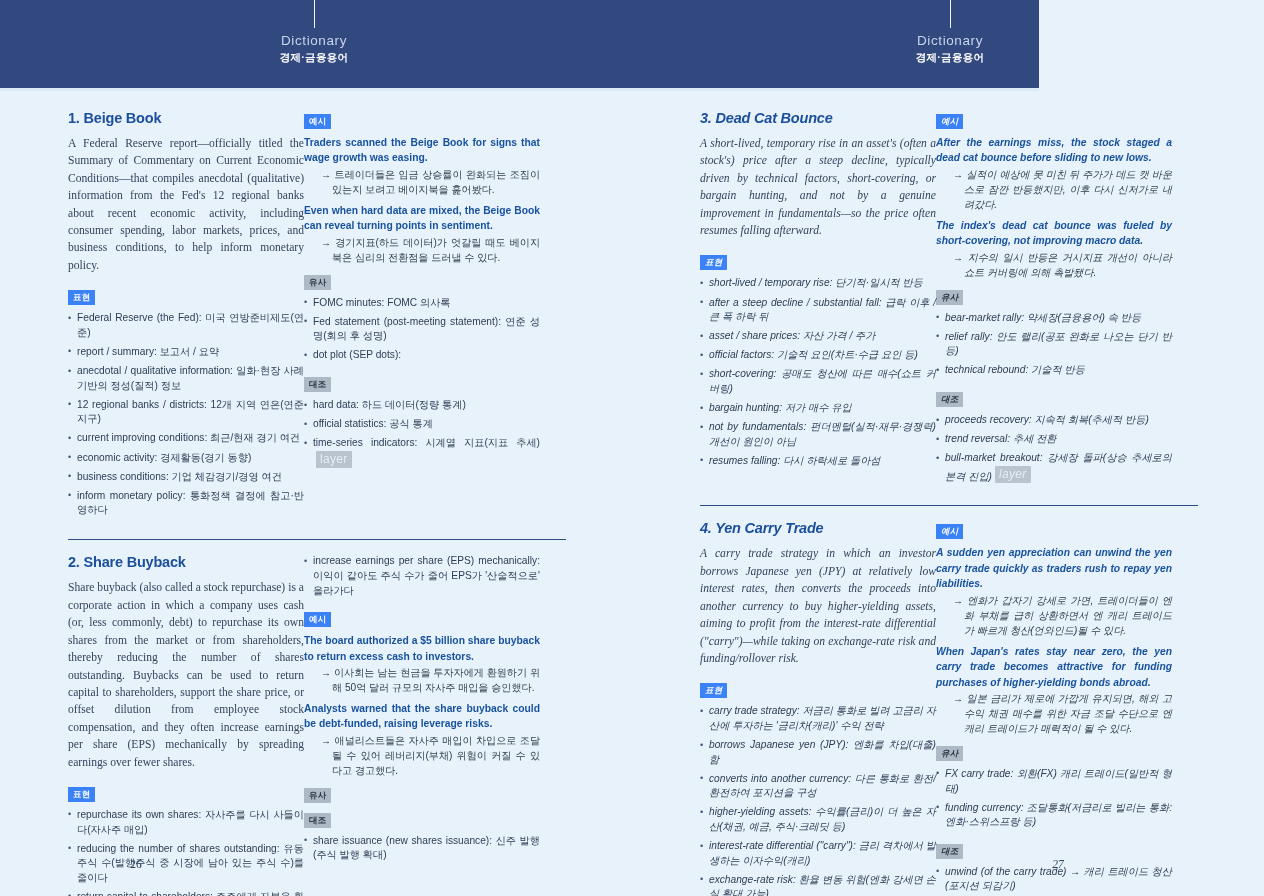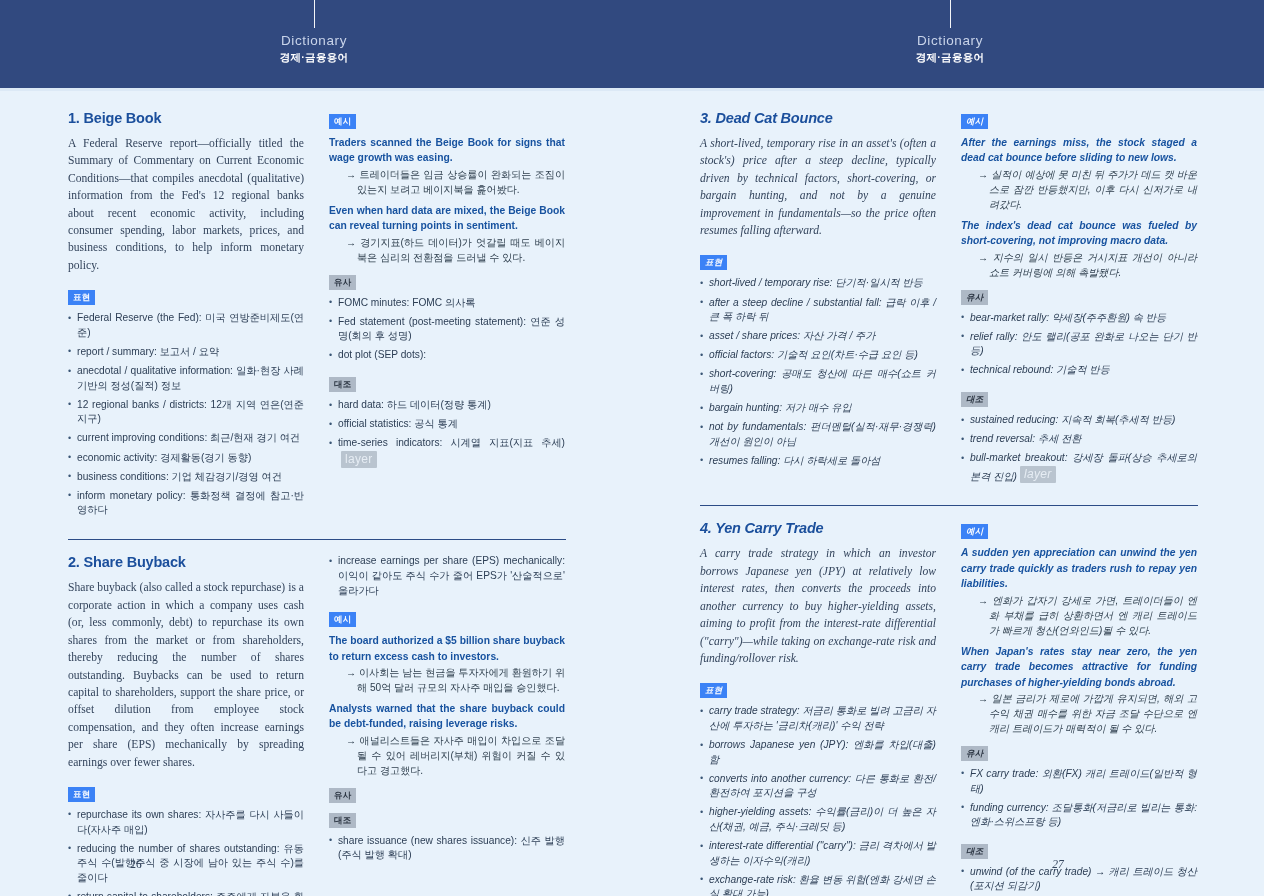--- a/index.html
+++ b/index.html
@@ -7,21 +7,21 @@
   body {
     width:1264px; height:896px;
     background:#e8f2fb;
     font-family:"Liberation Sans", sans-serif;
     overflow:hidden;
   }
   .book { position:relative; width:1264px; height:896px; background:#e8f2fb; }
 
   
   .header-band {
-    position:absolute; top:0; left:0; width:1264px; height:88px;
+    position:absolute; top:0; left:0; width:1039px; height:88px;
     background:#31497f;
   }
   .header-band:after{
     content:""; position:absolute; left:0; bottom:-3px; width:100%; height:3px;
     background:#dce9f6;
   }
   .hdr-block { position:absolute; top:0; text-align:center; width:200px; }
   .hdr-left  { left:214px; }
   .hdr-right { left:850px; }
   .hdr-rule {
@@ -35,21 +35,21 @@
     color:#ffffff; font-size:10.5px; font-weight:700; letter-spacing:.3px;
     line-height:14px; margin-top:2px;
   }
 
   
   .page { position:absolute; top:88px; height:808px; }
   .page-left  { left:0;   width:632px; }
   .page-right { left:632px; width:632px;font-style:italic; }
 
   .page-body { position:absolute; left:68px; top:22px; width:498px; }
-  .cols { display:flex; gap:25px; }
+  .cols { display:flex; }
   .col { width:236px; }
 
   
   h2.entry-title{
     font-family:"Liberation Sans", sans-serif;
     font-size:14.5px; font-weight:700; color:#1b4f9c;
     margin:0 0 9px 0; letter-spacing:-.2px;
   }
   p.definition{
     font-family:"Liberation Serif", serif;
@@ -225,27 +225,27 @@
               <div class="col">
                 <div><span class="badge badge-navy">예시</span></div>
                 <div>
                   <p class="ex-en">After the earnings miss, the stock staged a dead cat bounce before sliding to new lows.</p>
                   <p class="ex-ko"><span class="arrow">→ </span>실적이 예상에 못 미친 뒤 주가가 데드 캣 바운스로 잠깐 반등했지만, 이후 다시 신저가로 내려갔다.</p>
                   <p class="ex-en">The index's dead cat bounce was fueled by short-covering, not improving macro data.</p>
                   <p class="ex-ko"><span class="arrow">→ </span>지수의 일시 반등은 거시지표 개선이 아니라 쇼트 커버링에 의해 촉발됐다.</p>
                 </div>
                 <div><span class="badge badge-gray">유사</span></div>
                 <ul class="items">
-                  <li>bear-market rally: 약세장(주주환원) 속 반등</li>
+                  <li>bear-market rally: 약세장(금융용어) 속 반등</li>
                   <li>relief rally: 안도 랠리(공포 완화로 나오는 단기 반등)</li>
                   <li>technical rebound: 기술적 반등</li>
                 </ul>
                 <div><span class="badge badge-gray">대조</span></div>
                 <ul class="items">
-                  <li>sustained reducing: 지속적 회복(추세적 반등)</li>
+                  <li>proceeds recovery: 지속적 회복(추세적 반등)</li>
                   <li>trend reversal: 추세 전환</li>
                   <li>bull-market breakout: 강세장 돌파(상승 추세로의 본격 진입)<span class="layer-tag">layer</span></li>
                 </ul>
               </div>
             </div>
           </div>
         </div>
       <div class="divider"></div>
       <div>
           <div>

